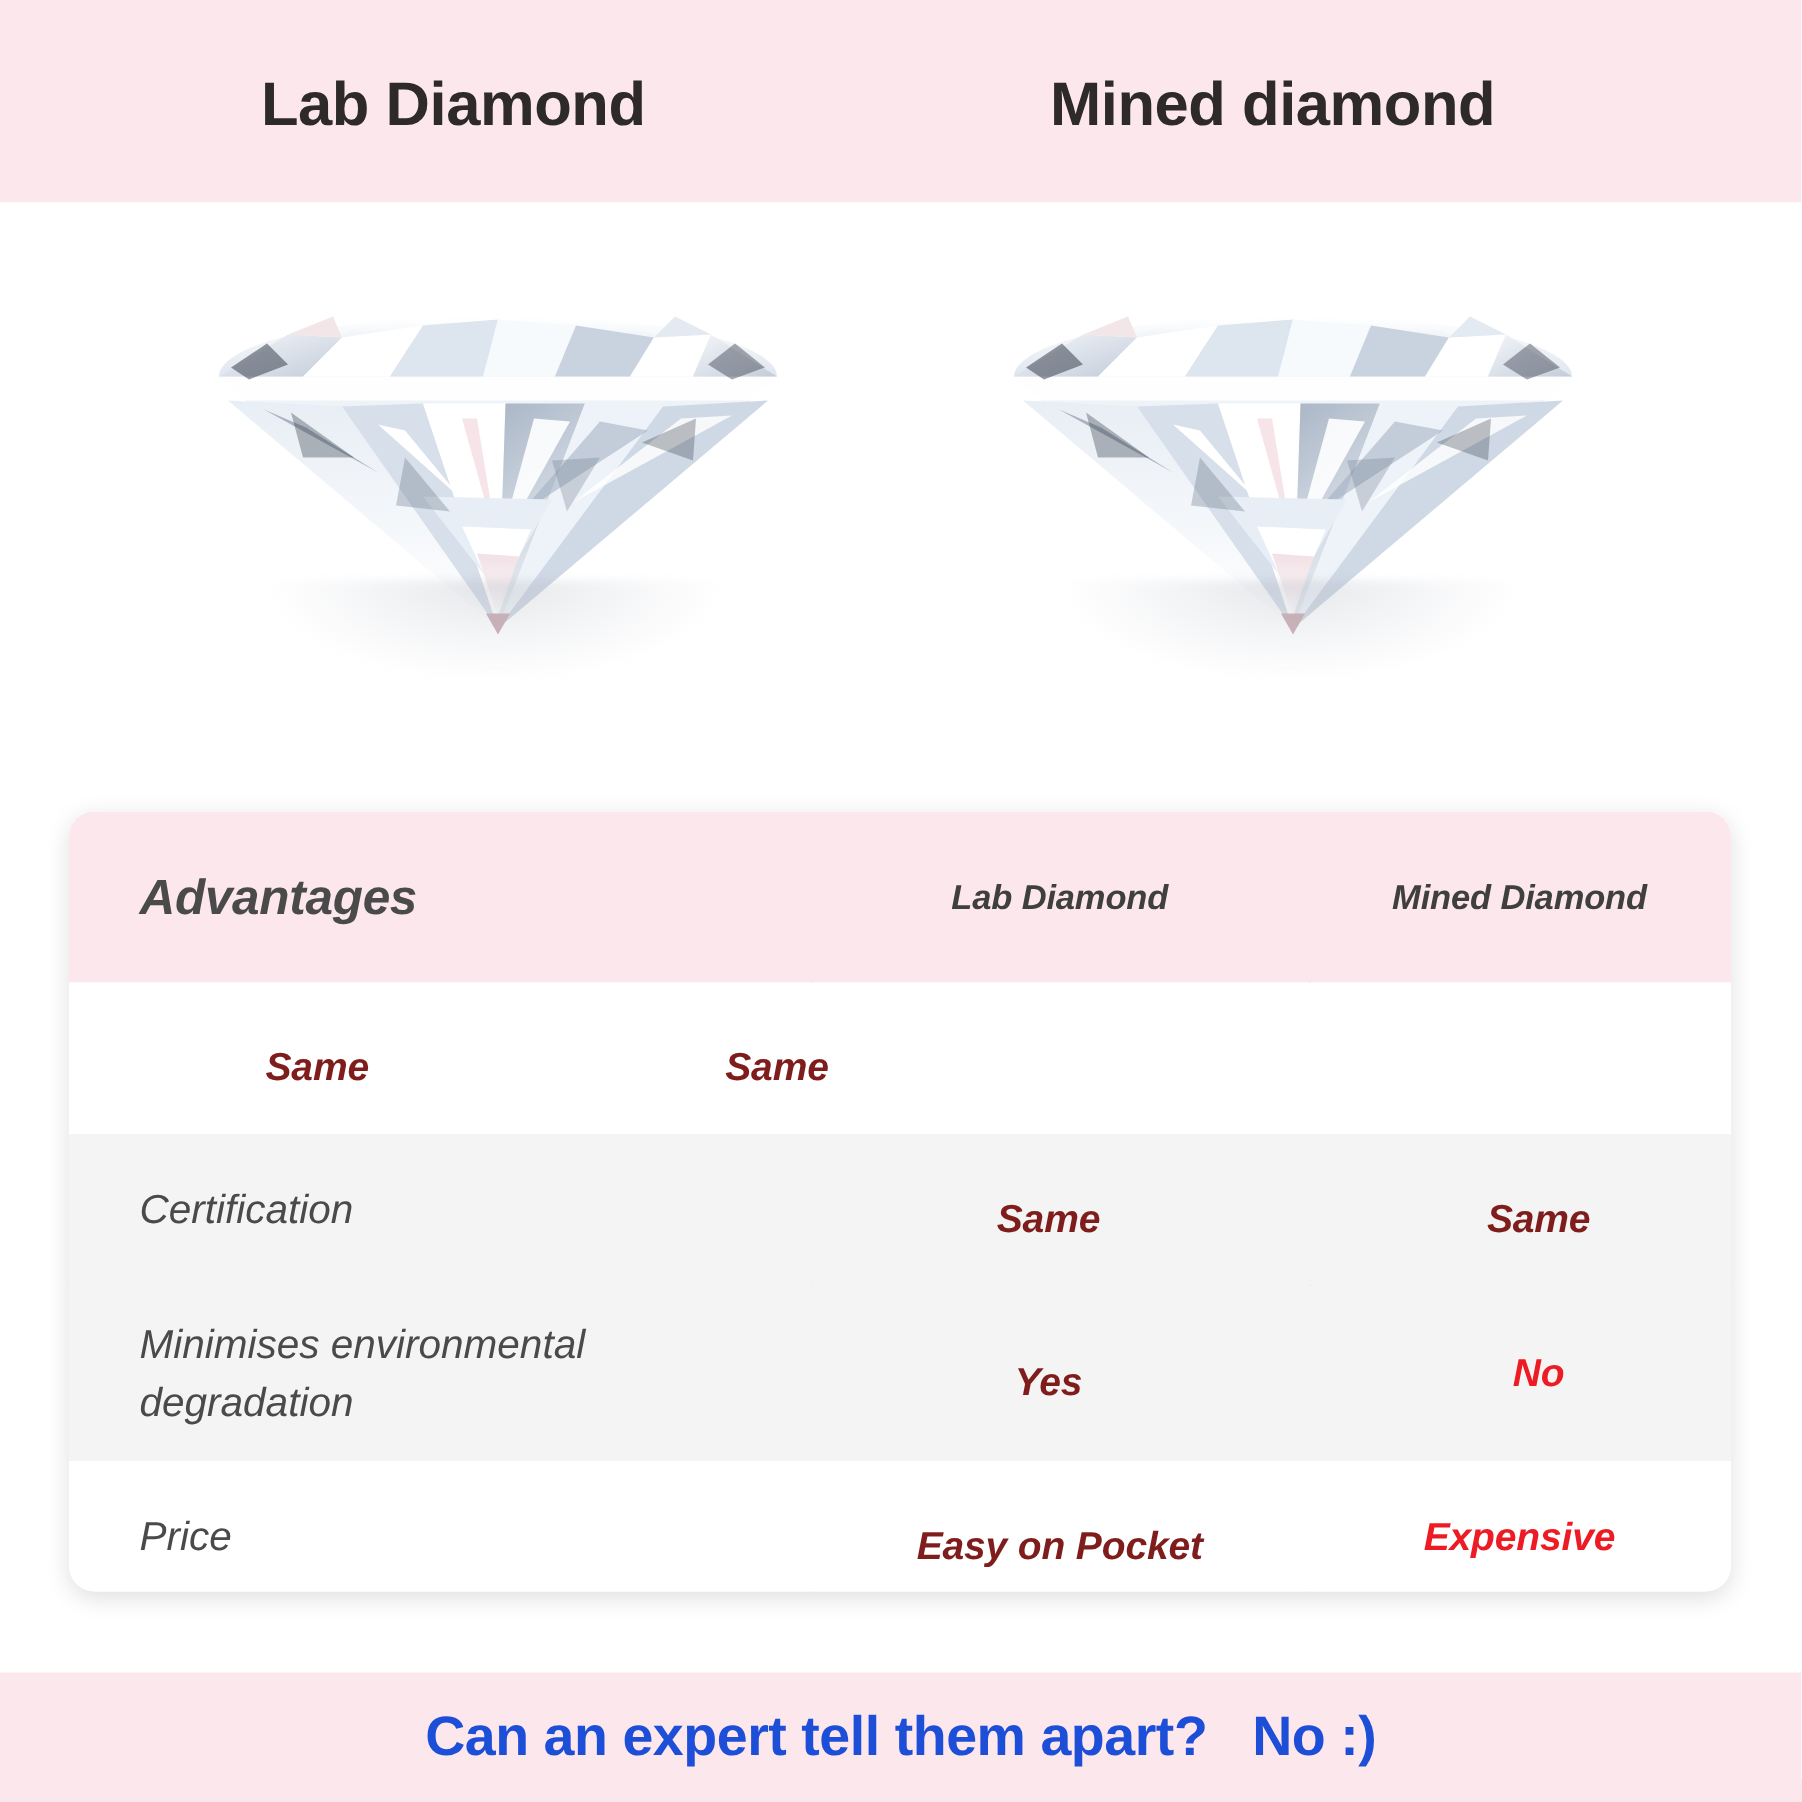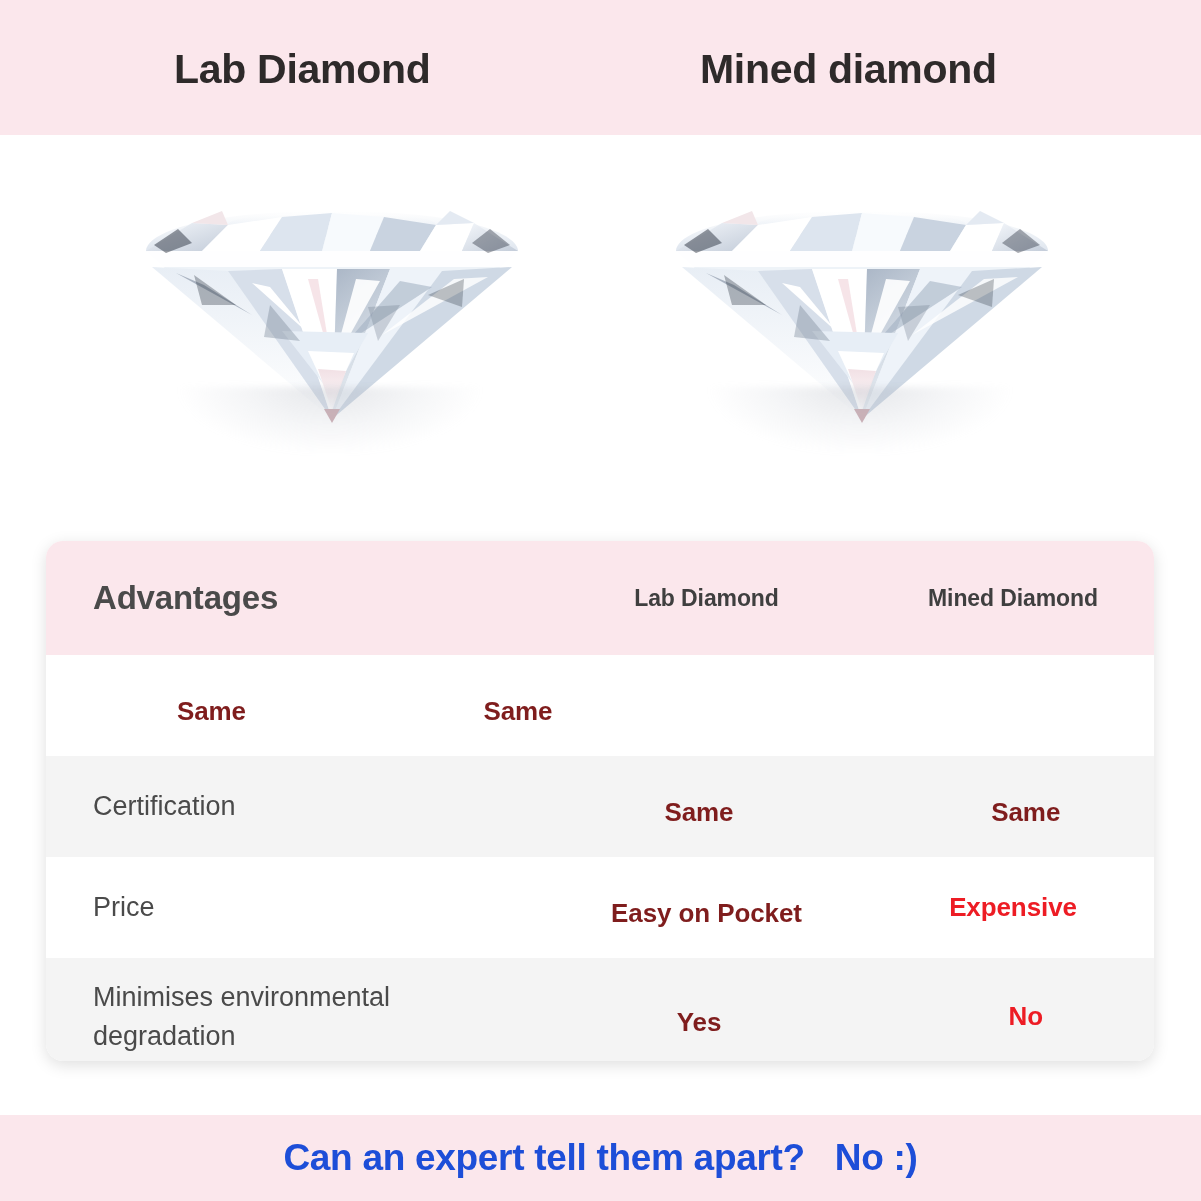--- a/index.html
+++ b/index.html
@@ -84,20 +84,21 @@
 
   
   .card {
     position:absolute;
     left:46px; top:541px;
     width:1108px; height:520px;
     background:#ffffff;
     border-radius:17px;
     box-shadow:0 4px 16px rgba(0,0,0,0.13);
     overflow:hidden;
+    font-style:italic;
   }
   .thead {
     position:relative;
     height:114px;
     background:#fbe7ec;
     display:flex;
     align-items:center;
   }
   .trow {
     position:relative;
@@ -301,29 +302,29 @@
     <div class="c2 cell-val v-green">Same</div>
     <div class="c3 cell-val v-green">Same</div>
   </div>
 
   <div class="trow even" style="height:101px">
     <div class="c1 cell-label">Certification</div>
     <div class="c2 cell-val v-green">Same</div>
     <div class="c3 cell-val v-green">Same</div>
   </div>
 
+  <div class="trow even" style="height:117px">
+    <div class="c1 cell-label">Minimises environmental degradation</div>
+    <div class="c2 cell-val v-green">Yes</div>
+    <div class="c3 cell-val v-red">No</div>
+  </div>
+
   <div class="trow odd" style="height:101px">
     <div class="c1 cell-label">Price</div>
     <div class="c2 cell-val v-green">Easy on Pocket</div>
     <div class="c3 cell-val v-red">Expensive</div>
   </div>
 
-  <div class="trow even" style="height:117px">
-    <div class="c1 cell-label">Minimises environmental degradation</div>
-    <div class="c2 cell-val v-green">Yes</div>
-    <div class="c3 cell-val v-red">No</div>
-  </div>
-
 </div>
 
 <div class="band band-bottom">
   <div class="foot-text">Can an expert tell them apart?   No :)</div>
 </div>
 
 </body></html>

